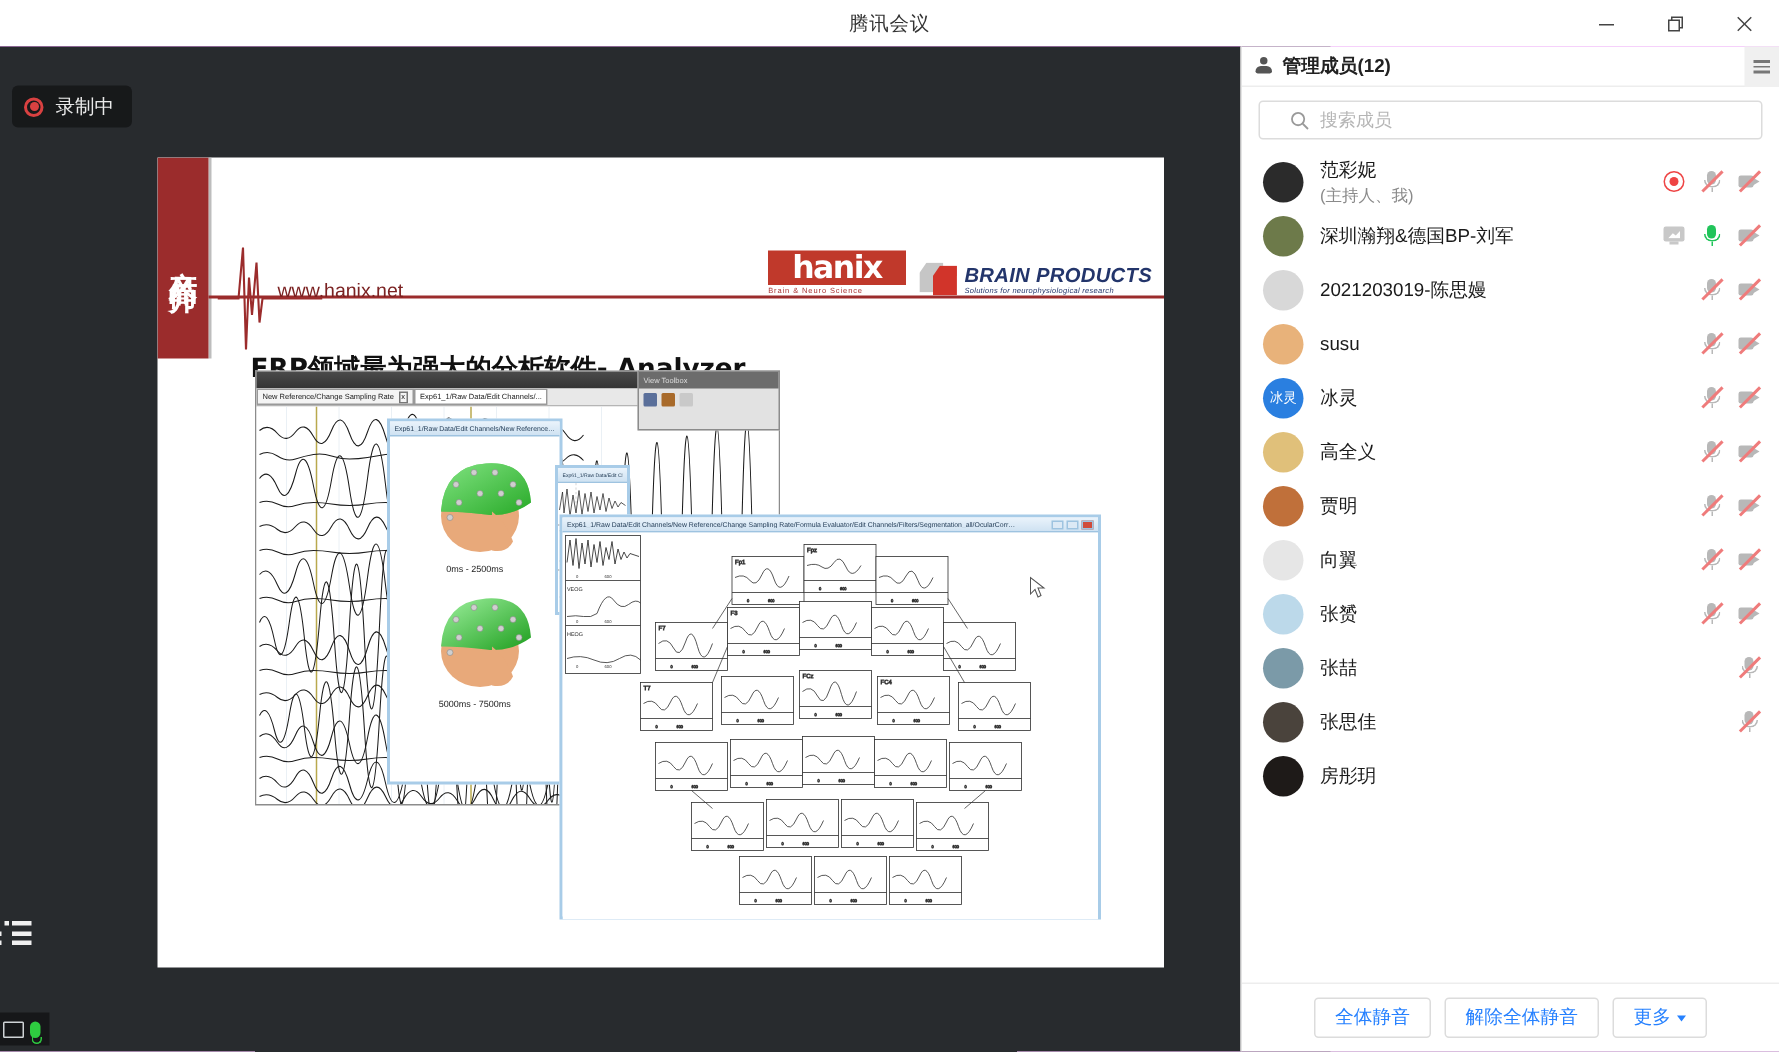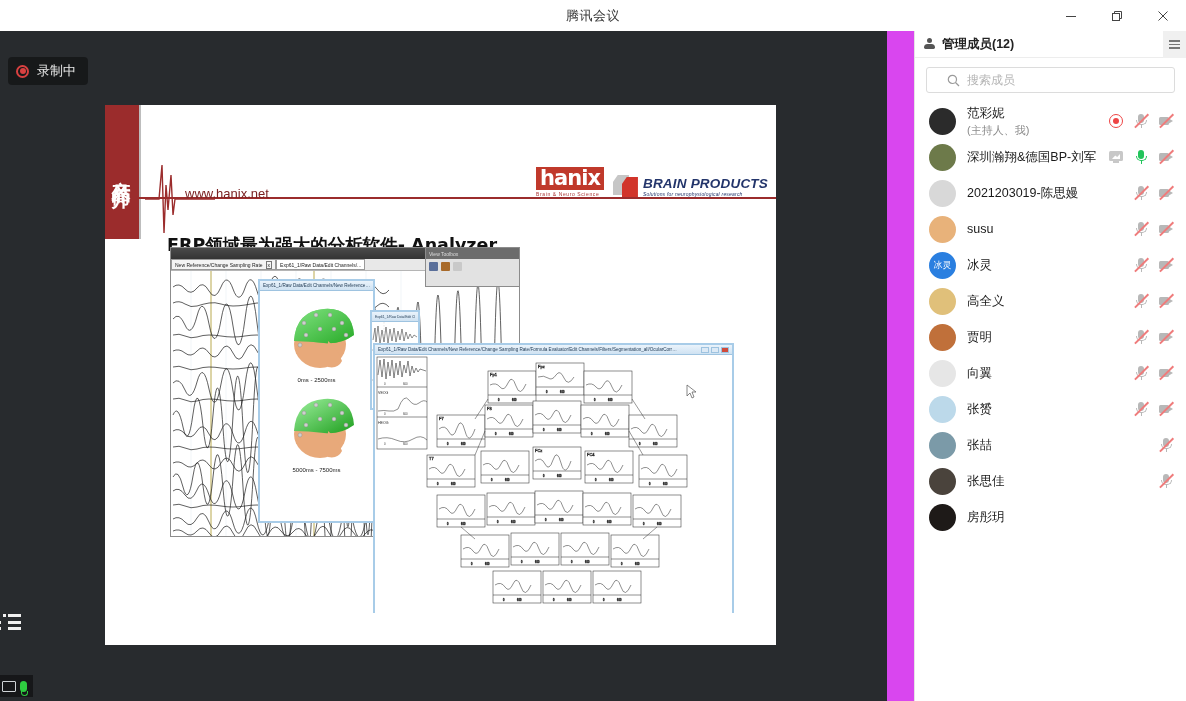--- a/index.html
+++ b/index.html
@@ -124,21 +124,21 @@
     position: absolute; left: 80px; top: 81px;
     color: #7b2222; font-size: 13px;
   }
   .logos {
     position: absolute; right: 8px; top: 62px;
     display: flex; align-items: flex-end; gap: 9px;
   }
   .hanix-logo { display: flex; flex-direction: column; align-items: flex-start; }
   .hanix-word {
     background: #c0392b; color: #fff; font-size: 21px; font-weight: bold;
-    padding: 0 4px; line-height: 23px; letter-spacing: -1px;
+    padding: 0 16px; line-height: 23px; letter-spacing: -1px;
     font-family: "DejaVu Sans", sans-serif;
   }
   .hanix-sub { font-size: 5px; color: #a33; letter-spacing: .6px; margin-top: 1px; }
   .bp-logo { display: flex; align-items: center; gap: 4px; }
   .bp-head {
     width: 26px; height: 22px; position: relative;
   }
   .bp-head .h1 {
     position: absolute; left: 0; top: 0; width: 16px; height: 20px;
     background: #c6c6c6; clip-path: polygon(30% 0, 100% 0, 100% 100%, 0 100%, 0 35%);
@@ -184,21 +184,21 @@
     padding: 0 3px; display: flex; align-items: center; gap: 3px;
     white-space: nowrap; overflow: hidden;
   }
   .tabrow .tab.active { background: #fff; }
   .eeg-canvas { background: #fff; }
   .head-label { font-size: 6px; color: #222; text-align: center; }
 
   
   .panel {
     position: absolute; right: 0; top: 31px;
-    width: 272px; height: 670px;
+    width: 359px; height: 670px;
     background: #ffffff;
     border-left: 1px solid #e4e4e4;
     display: flex; flex-direction: column; margin-left: 34px;
   }
   .panel-head {
     height: 27px; display: flex; align-items: center;
     padding-left: 8px; border-bottom: 1px solid #ededed;
     position: relative;
   }
   .panel-head .ph-person {
@@ -965,14 +965,22 @@
         </div>
         <div class="prow">
           <div class="avatar" style="background: rgb(30, 26, 24);"></div>
           <div class="pname-wrap">
             <div class="pname">房彤玥</div>
           </div>
           <div class="picons"></div>
         </div>
       </div>
 
+    <div class="panel-foot">
+      <button class="fbtn">全体静音</button>
+      <button class="fbtn">解除全体静音</button>
+      <button class="fbtn">
+        <span>更多</span>
+        <span class="caret"></span>
+      </button>
+    </div>
   </div>
 </div>
 
 </body></html>

